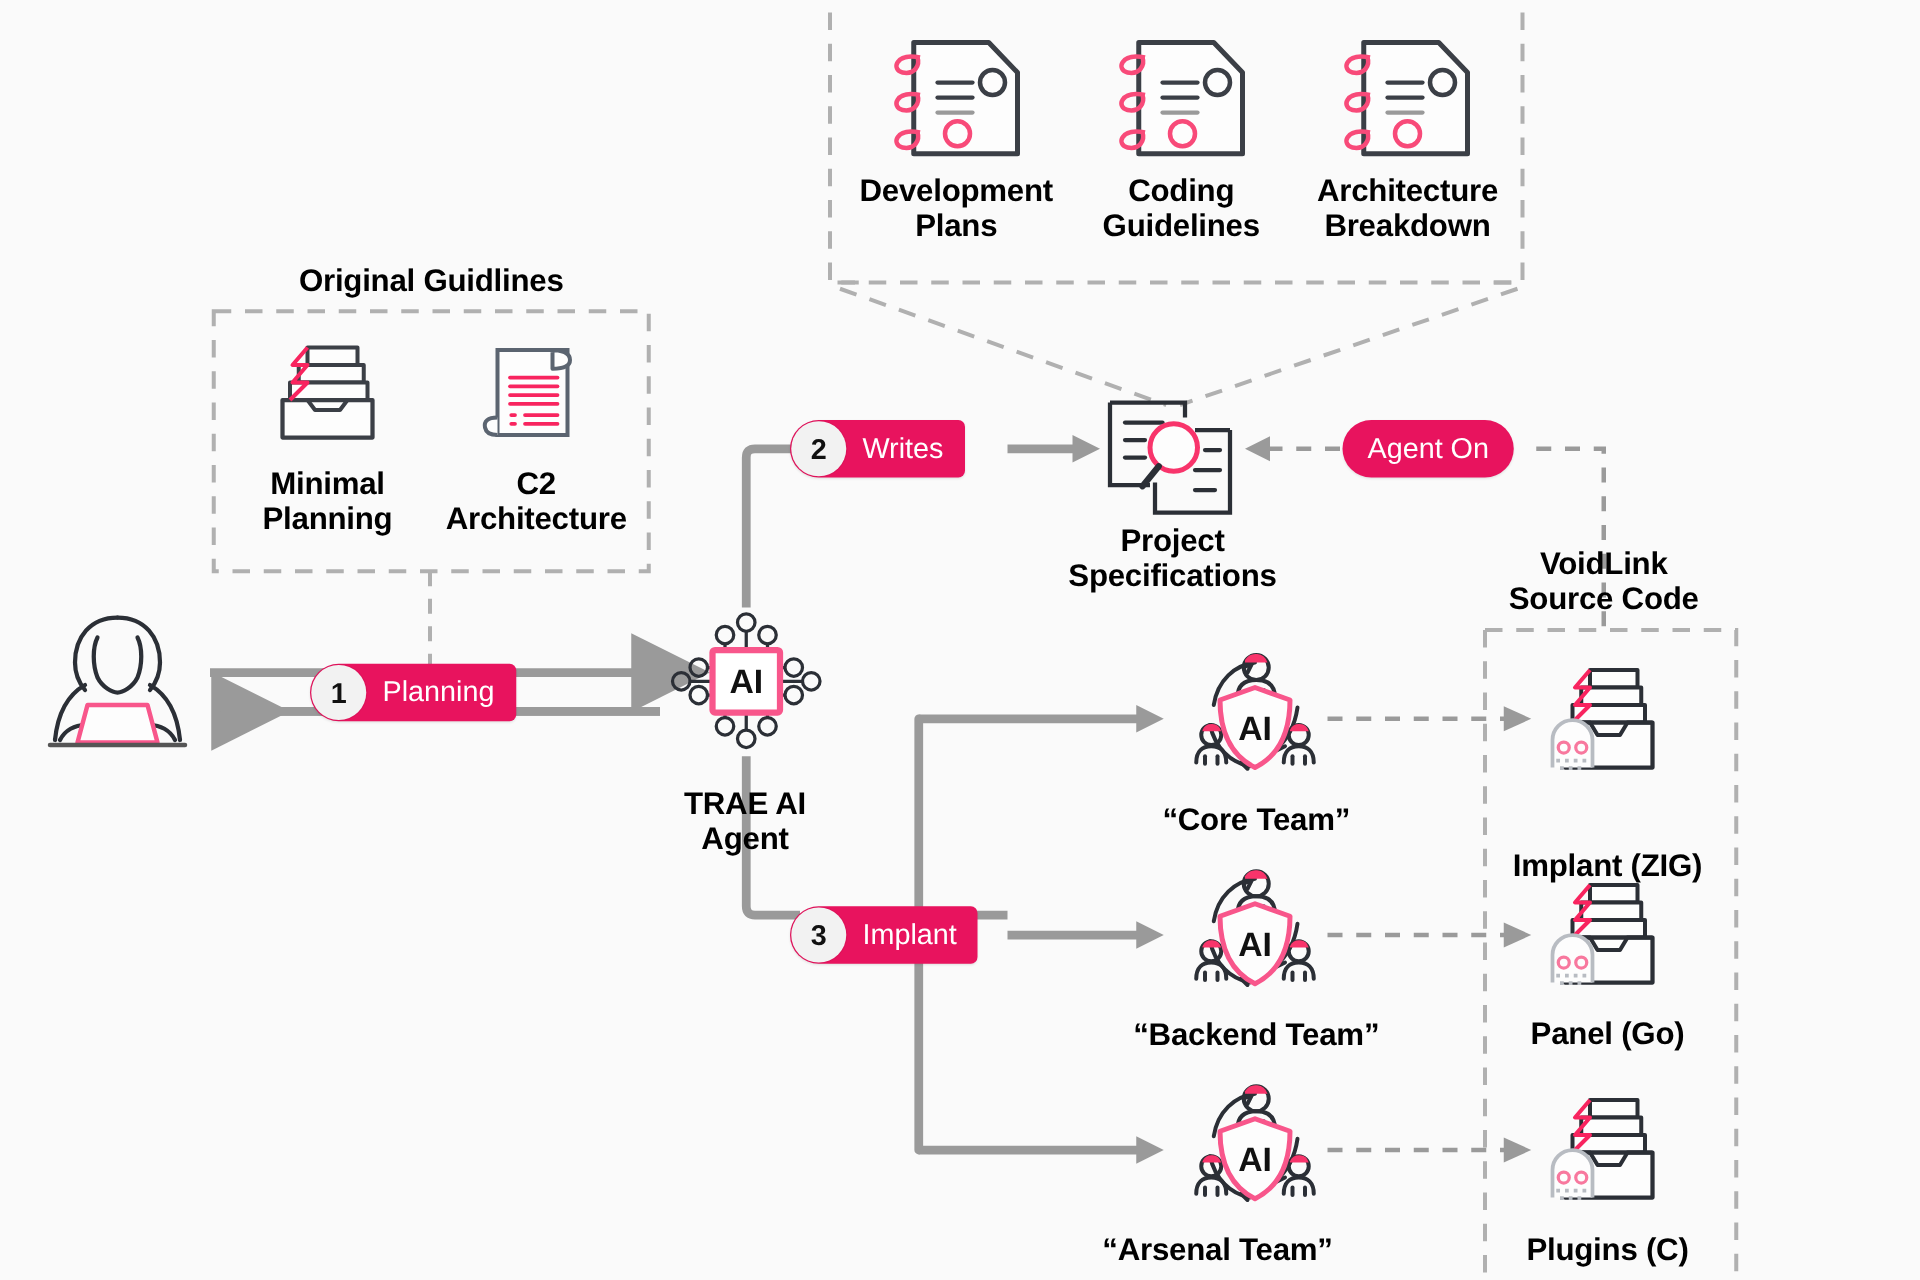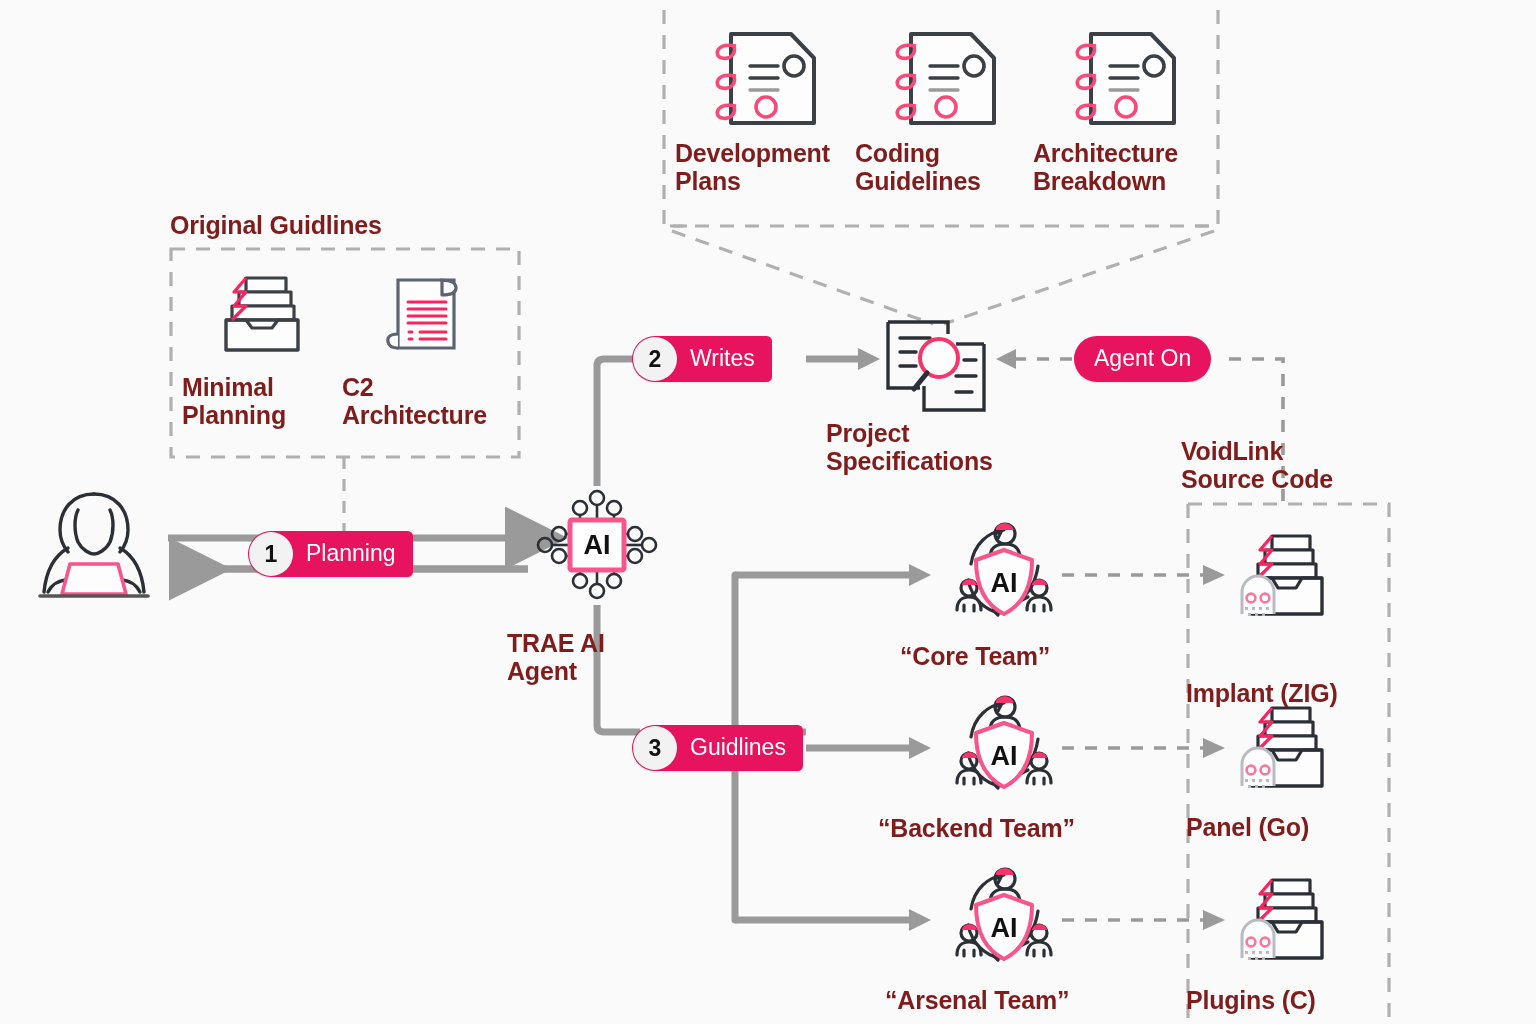--- a/index.html
+++ b/index.html
@@ -8,22 +8,23 @@
     width:1536px;height:1024px;
     background:#fafafa;
     font-family:"Liberation Sans","DejaVu Sans",sans-serif;
     overflow:hidden;
     position:relative;
   }
   #stage{position:absolute;left:0;top:0;width:1536px;height:1024px;}
   svg.layer{position:absolute;left:0;top:0;width:1536px;height:1024px;overflow:visible;}
   .lbl{
     position:absolute;
+    text-align:center;
     font-weight:bold;
-    color:#7f1d1d;
+    color:#000000;
     line-height:1.12;
     letter-spacing:-0.2px;
     white-space:pre-line;
   }
   .lbl-25{font-size:25px;}
   .pill{
     position:absolute;
     display:flex;align-items:center;
     background:#E8135E;
     border-radius:26px;
@@ -456,34 +457,34 @@
 Specifications</div>
 
   <div class="lbl lbl-25" style="left:1181px;top:437px;width:204px;">VoidLink
 Source Code</div>
   <div class="lbl lbl-25" style="left:1186px;top:659px;width:200px;margin-top:20px;">Implant (ZIG)</div>
   <div class="lbl lbl-25" style="left:1186px;top:813px;width:200px;">Panel (Go)</div>
   <div class="lbl lbl-25" style="left:1186px;top:986px;width:200px;">Plugins (C)</div>
 
   <div class="lbl lbl-25" style="left:900px;top:642px;width:210px;">“Core Team”</div>
   <div class="lbl lbl-25" style="left:878px;top:814px;width:254px;">“Backend Team”</div>
-  <div class="lbl lbl-25" style="left:885px;top:986px;width:240px;">“Arsenal Team”</div>
+  <div class="lbl lbl-25" style="left:854px;top:986px;width:240px;">“Arsenal Team”</div>
 
   <div class="pill flat-right" style="left:248px;top:531px;">
     <div class="num">1</div>
     <div class="ptxt">Planning</div>
   </div>
 
   <div class="pill flat-right" style="left:632px;top:336px;">
     <div class="num">2</div>
     <div class="ptxt">Writes</div>
   </div>
 
   <div class="pill flat-right" style="left:632px;top:725px;">
     <div class="num">3</div>
-    <div class="ptxt">Guidlines</div>
+    <div class="ptxt">Implant</div>
   </div>
 
   <div class="pill nonum" style="left:1074px;top:336px;">
     <div class="ptxt">Agent On</div>
   </div>
 
 </div>
 
 </body></html>

